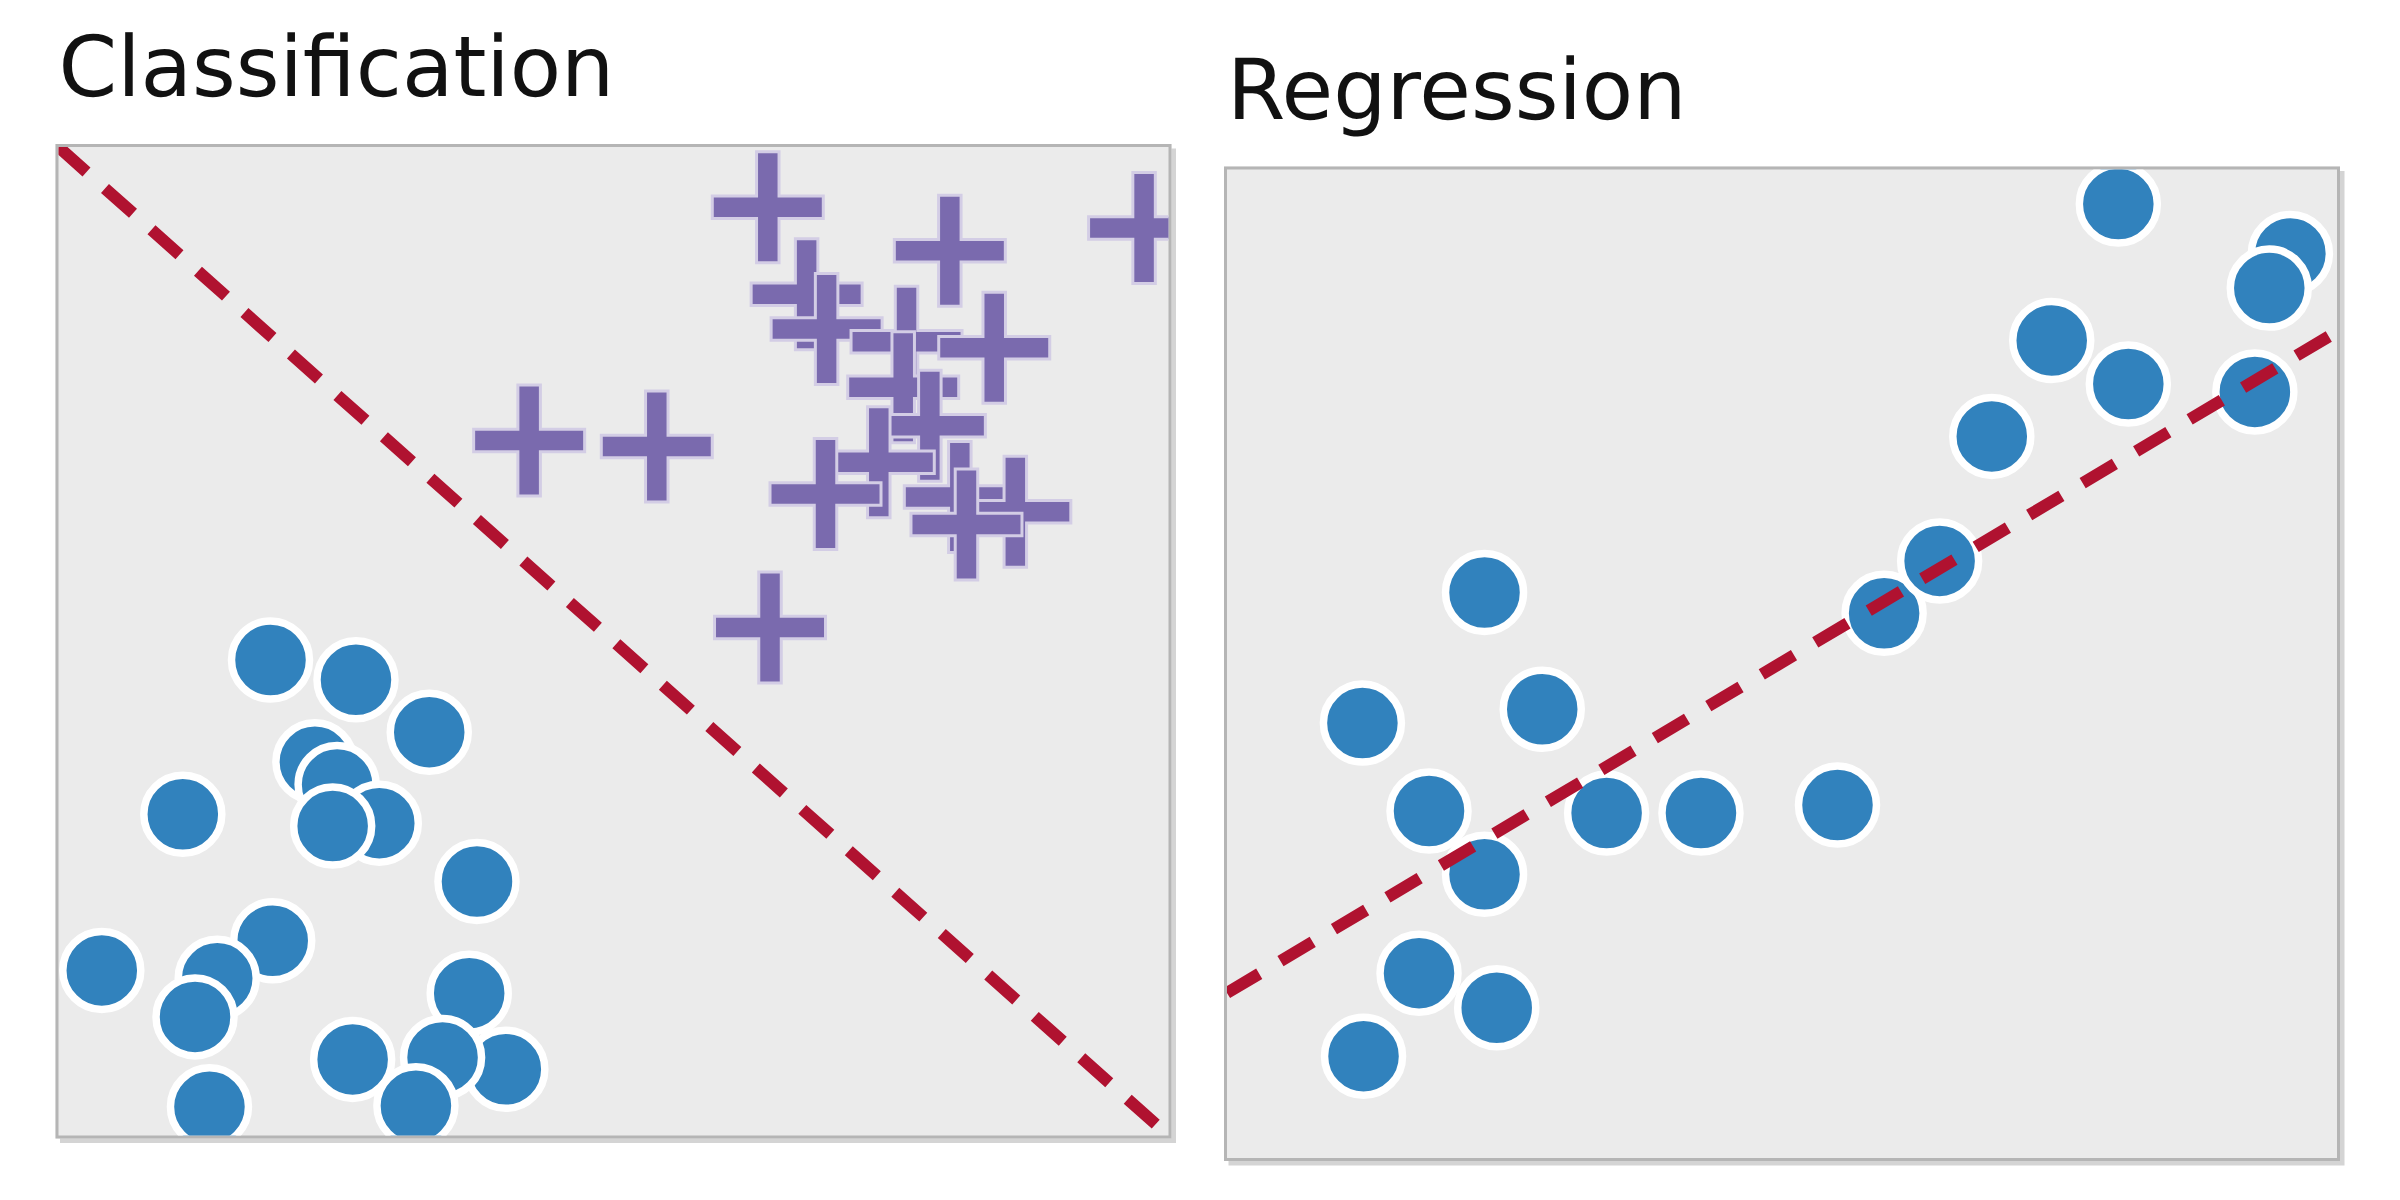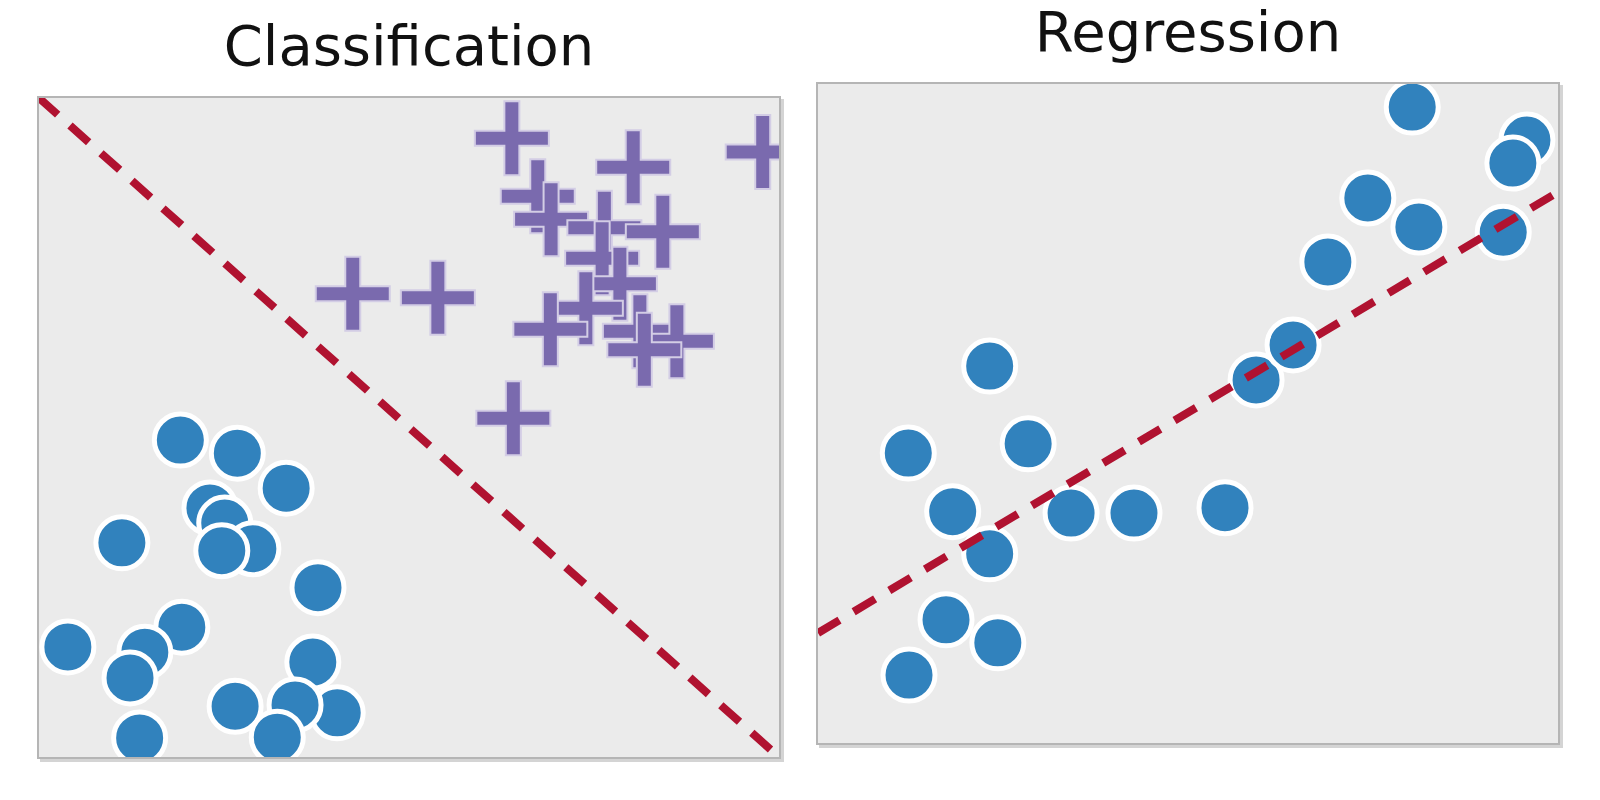--- a/index.html
+++ b/index.html
@@ -13,21 +13,21 @@
     width: 1600px; height: 800px;
   }
   .plot {
     position: absolute;
     box-sizing: content-box;
   }
   .plot-title {
     position: absolute;
     left: 0; right: 0;
     top: -86px;
-    text-align: center;
+    text-align: left;
     line-height: 1.2;
     white-space: nowrap;
     font-weight: 400;
   }
   .plot-svg {
     display: block;
     width: 100%; height: 100%;
     overflow: hidden;
   }
 </style>
@@ -72,21 +72,21 @@
         <path d="M 563.88 225.786 H 593.38 V 196.286 H 608.38 V 225.786 H 637.88 V 240.786 H 608.38 V 270.286 H 593.38 V 240.786 H 563.88 Z" fill="#7a6aae" stroke="#d3cde5" stroke-width="2"></path>
         <path d="M 600.88 235.671 H 630.38 V 206.171 H 645.38 V 235.671 H 674.88 V 250.671 H 645.38 V 280.171 H 630.38 V 250.671 H 600.88 Z" fill="#7a6aae" stroke="#d3cde5" stroke-width="2"></path>
         <path d="M 568.3199999999999 244.238 H 597.8199999999999 V 214.738 H 612.8199999999999 V 244.238 H 642.3199999999999 V 259.238 H 612.8199999999999 V 288.738 H 597.8199999999999 V 259.238 H 568.3199999999999 Z" fill="#7a6aae" stroke="#d3cde5" stroke-width="2"></path>
         <path d="M 276.76 188.22299999999998 H 306.26 V 158.72299999999998 H 321.26 V 188.22299999999998 H 350.76 V 203.22299999999998 H 321.26 V 232.72299999999998 H 306.26 V 203.22299999999998 H 276.76 Z" fill="#7a6aae" stroke="#d3cde5" stroke-width="2"></path>
         <path d="M 361.86 192.177 H 391.36 V 162.677 H 406.36 V 192.177 H 435.86 V 207.177 H 406.36 V 236.677 H 391.36 V 207.177 H 361.86 Z" fill="#7a6aae" stroke="#d3cde5" stroke-width="2"></path>
         <path d="M 437.34000000000003 312.774 H 466.84000000000003 V 283.274 H 481.84000000000003 V 312.774 H 511.34000000000003 V 327.774 H 481.84000000000003 V 357.274 H 466.84000000000003 V 327.774 H 437.34000000000003 Z" fill="#7a6aae" stroke="#d3cde5" stroke-width="2"></path>
         <line x1="0" y1="0" x2="740" y2="659" stroke="#b01230" stroke-width="8" stroke-dasharray="25 16.5"></line>
       </svg>
   </div>
 
-  <div class="plot" style="left: 816px; top: 82px; width: 740px; height: 659px; background: rgb(235, 235, 235); border: 2px solid rgb(181, 181, 181); box-shadow: rgb(212, 212, 212) 3px 3px 0px;">
+  <div class="plot" style="left: 816px; top: 111px; width: 740px; height: 659px; background: rgb(235, 235, 235); border: 2px solid rgb(181, 181, 181); box-shadow: rgb(212, 212, 212) 3px 3px 0px;">
     <div class="plot-title" style="color: rgb(17, 17, 17); font-size: 56px;">Regression</div>
     <svg class="plot-svg" xmlns="http://www.w3.org/2000/svg" viewBox="0 0 740 659">
         <circle cx="171.68" cy="282.052" r="26" fill="#3182bd" stroke="#ffffff" stroke-width="5"></circle>
         <circle cx="90.28" cy="369.04" r="26" fill="#3182bd" stroke="#ffffff" stroke-width="5"></circle>
         <circle cx="210.15999999999997" cy="359.814" r="26" fill="#3182bd" stroke="#ffffff" stroke-width="5"></circle>
         <circle cx="134.68" cy="427.69100000000003" r="26" fill="#3182bd" stroke="#ffffff" stroke-width="5"></circle>
         <circle cx="253.08" cy="429.009" r="26" fill="#3182bd" stroke="#ffffff" stroke-width="5"></circle>
         <circle cx="315.98" cy="429.009" r="26" fill="#3182bd" stroke="#ffffff" stroke-width="5"></circle>
         <circle cx="407.00000000000006" cy="423.737" r="26" fill="#3182bd" stroke="#ffffff" stroke-width="5"></circle>
         <circle cx="171.68" cy="469.86699999999996" r="26" fill="#3182bd" stroke="#ffffff" stroke-width="5"></circle>

